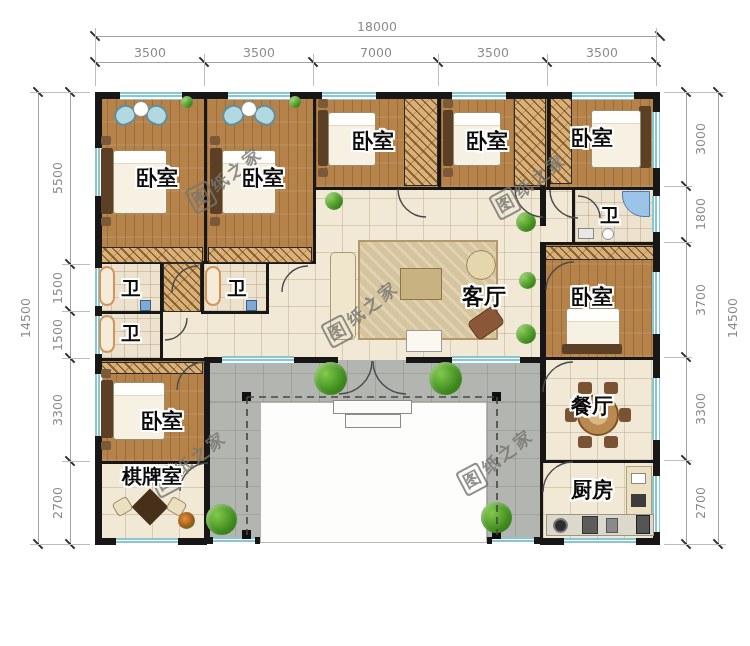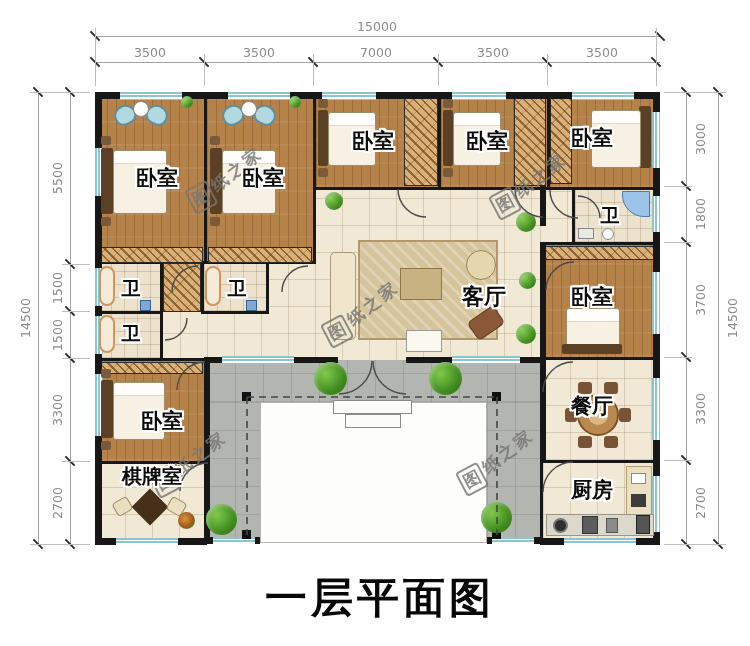--- a/index.html
+++ b/index.html
@@ -257,21 +257,21 @@
   <div class="label" style="left:131px;top:289px;font-size:19px;">卫</div>
   <div class="label" style="left:237px;top:289px;font-size:19px;">卫</div>
   <div class="label" style="left:131px;top:334px;font-size:19px;">卫</div>
   <div class="label" style="left:162px;top:421px;font-size:21px;">卧室</div>
   <div class="label" style="left:152px;top:476px;font-size:20px;">棋牌室</div>
   <div class="label" style="left:484px;top:297px;font-size:22px;">客厅</div>
 
   <div class="dline" style="left:95px;top:36px;width:565px;height:1px;"></div>
   <div class="tick" style="left:95px;top:36px;"></div>
   <div class="tick" style="left:660px;top:36px;"></div>
-  <div class="dimtext" style="left:377px;top:26px;">15000</div>
+  <div class="dimtext" style="left:377px;top:26px;">18000</div>
   <div class="dline" style="left:95px;top:62px;width:565px;height:1px;"></div>
   <div class="tick" style="left:95px;top:62px;"></div>
   <div class="tick" style="left:204px;top:62px;"></div>
   <div class="tick" style="left:313px;top:62px;"></div>
   <div class="tick" style="left:438px;top:62px;"></div>
   <div class="tick" style="left:547px;top:62px;"></div>
   <div class="tick" style="left:656px;top:62px;"></div>
   <div class="dimtext" style="left:150px;top:52px;">3500</div>
   <div class="dimtext" style="left:259px;top:52px;">3500</div>
   <div class="dimtext" style="left:376px;top:52px;">7000</div>
@@ -323,14 +323,13 @@
   <div class="tick" style="left:718px;top:92px;"></div>
   <div class="tick" style="left:718px;top:544px;"></div>
   <div class="dimtext v" style="left:732px;top:318px;">14500</div>
   <div class="ext" style="left:664px;top:92px;width:62px;height:1px;"></div>
   <div class="ext" style="left:664px;top:186px;width:28px;height:1px;"></div>
   <div class="ext" style="left:664px;top:242px;width:28px;height:1px;"></div>
   <div class="ext" style="left:664px;top:357px;width:28px;height:1px;"></div>
   <div class="ext" style="left:664px;top:460px;width:28px;height:1px;"></div>
   <div class="ext" style="left:664px;top:544px;width:62px;height:1px;"></div>
 
-  <div id="title">一层平面图</div>
 </div>
 
 </body></html>

